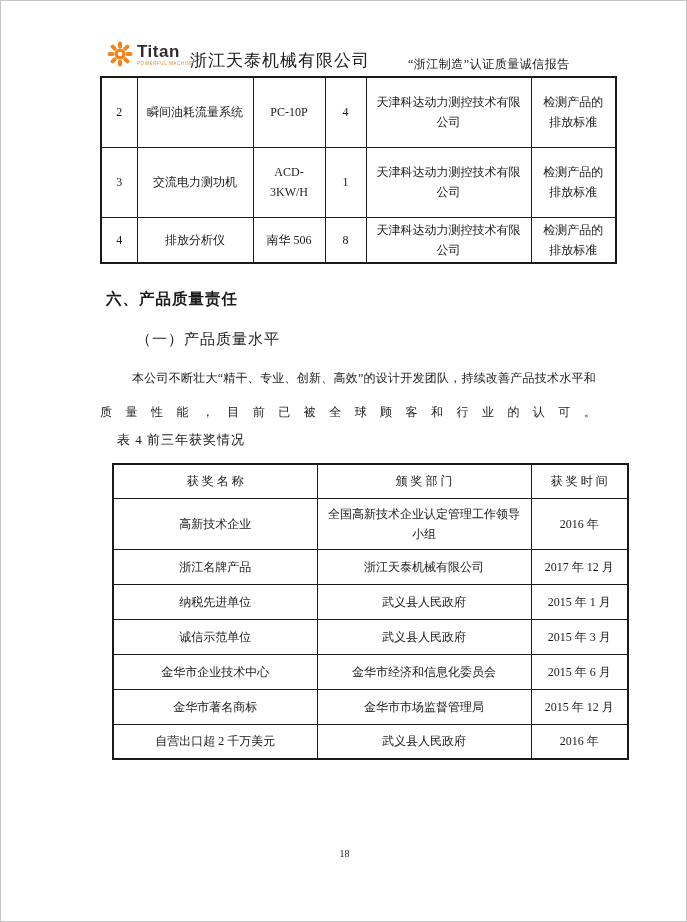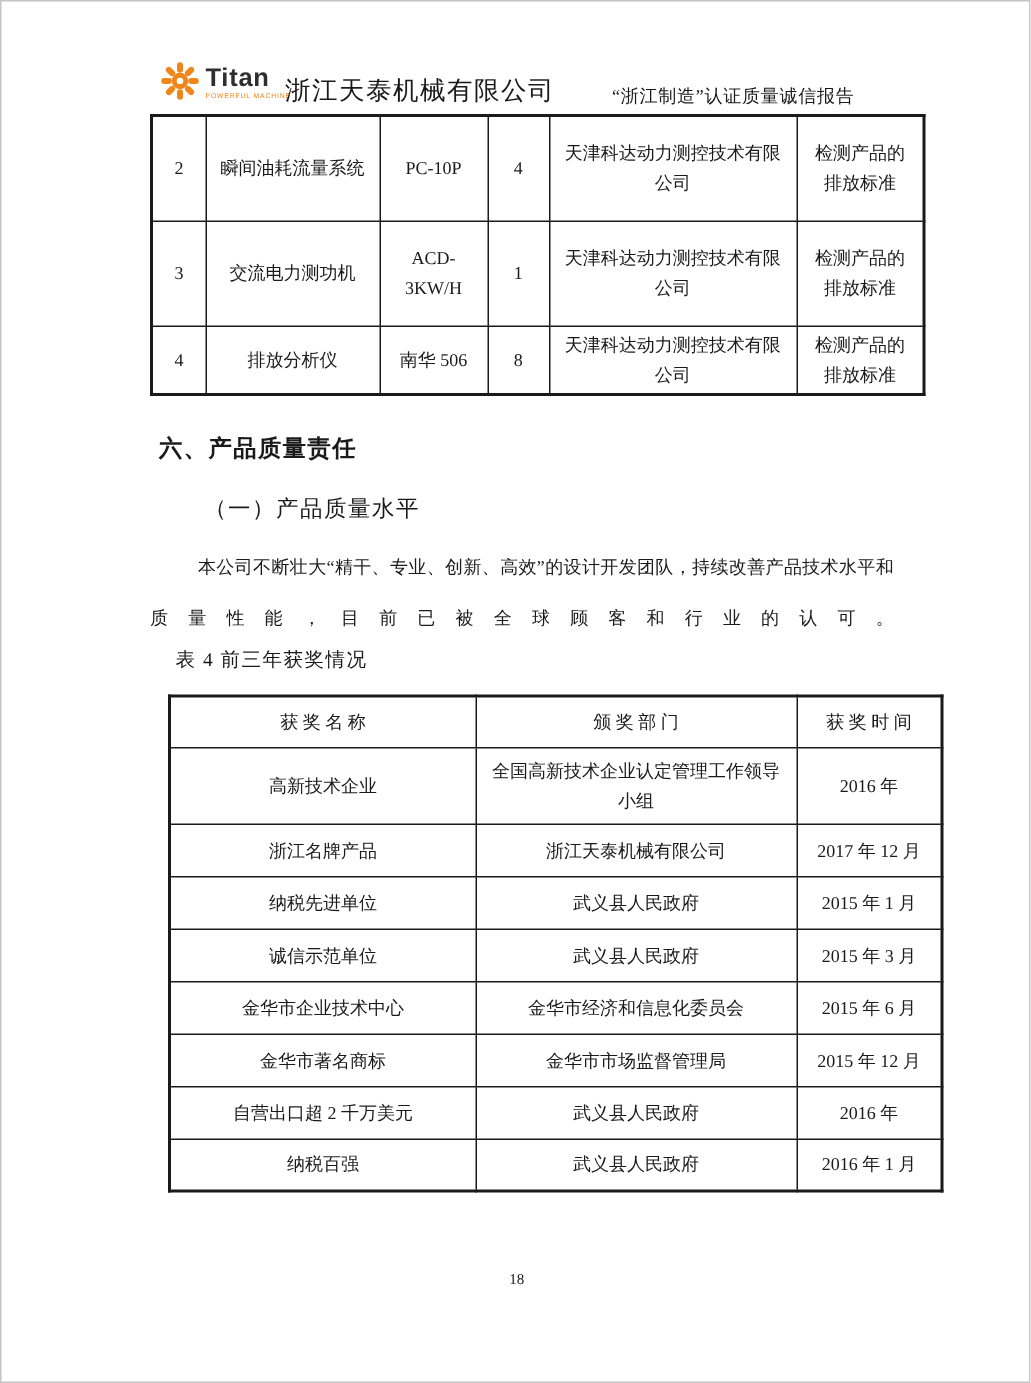--- a/index.html
+++ b/index.html
@@ -146,23 +146,18 @@
         <tr>
           <td>金华市著名商标</td>
           <td>金华市市场监督管理局</td>
           <td>2015 年 12 月</td>
         </tr>
         <tr>
           <td>自营出口超 2 千万美元</td>
           <td>武义县人民政府</td>
           <td>2016 年</td>
         </tr>
-        <tr>
-          <td>纳税百强</td>
-          <td>武义县人民政府</td>
-          <td>2016 年 1 月</td>
-        </tr>
       </tbody>
   </table>
 
   <div class="page-footer">18</div>
 
 </div>
 
 </body></html>

